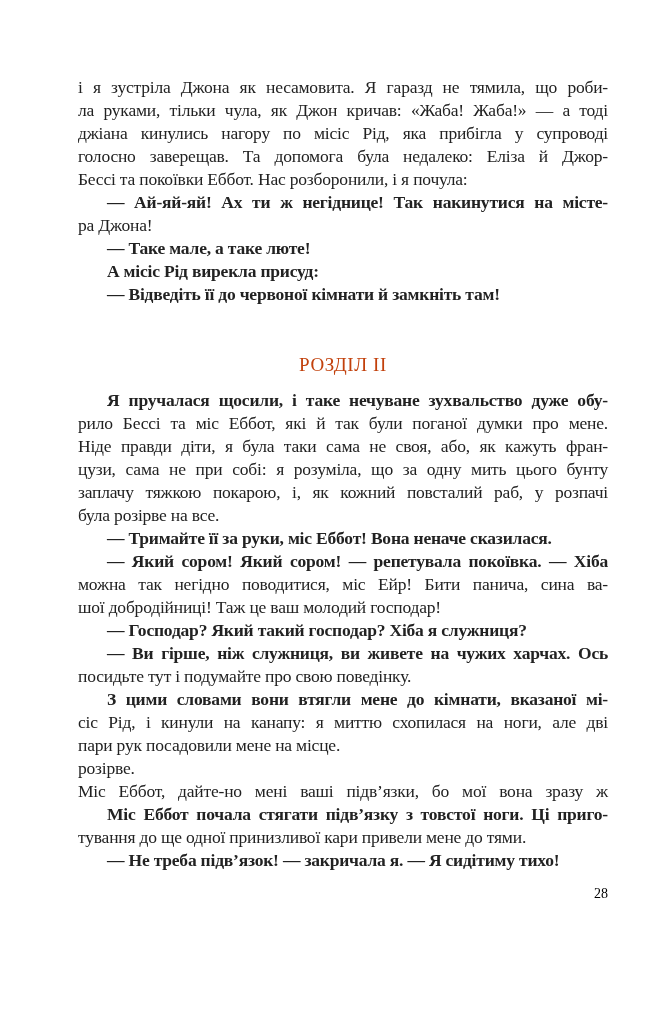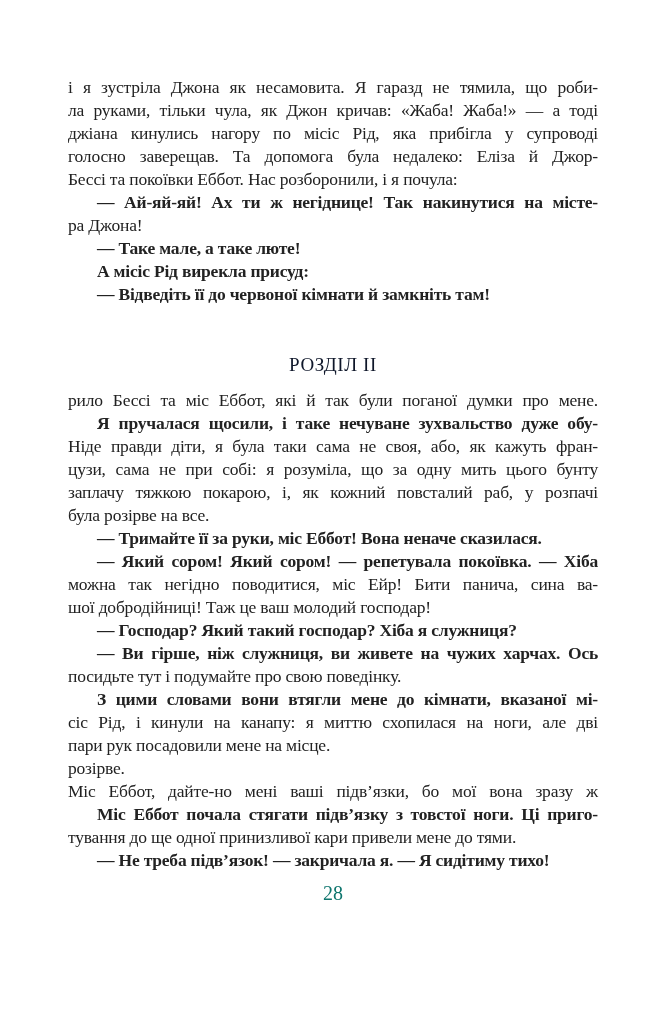--- a/index.html
+++ b/index.html
@@ -11,21 +11,21 @@
     position: relative;
     width: 658px;
     height: 1024px;
     background: #ffffff;
     overflow: hidden;
     font-family: "Liberation Serif", "DejaVu Serif", serif;
     color: #222222;
   }
   .text-block {
     position: absolute;
-    left: 68px;
+    left: 78px;
     top: 0;
     width: 530px;
   }
   .section-top {
     margin-top: 76px;
   }
   .line {
     height: 23px;
     line-height: 23px;
     font-size: 17.5px;
@@ -42,28 +42,28 @@
     font-weight: bold;
   }
   .chapter-heading {
     margin: 47px 0 13px 0;
     padding: 0;
     text-align: center;
     font-size: 19px;
     font-weight: 400;
     letter-spacing: 0.6px;
     line-height: 23px;
-    color: #0f172a;
+    color: #c2410c;
   }
   .page-number {
     margin-top: 10px;
-    text-align: center;
-    font-size: 20px;
+    text-align: right;
+    font-size: 14px;
     line-height: 23px;
-    color: #0f766e;
+    color: #000000;
   }
 </style>
 </head>
 <body>
 
 <div class="page">
   <main class="text-block">
     <section class="section-top">
         <div class="line just">і я зустріла Джона як несамовита. Я гаразд не тямила, що роби-</div>
         <div class="line just">ла руками, тільки чула, як Джон кричав: «Жаба! Жаба!» — а тоді</div>
@@ -73,22 +73,22 @@
         <div class="line indent just">— Ай-яй-яй! Ах ти ж негіднице! Так накинутися на місте-</div>
         <div class="line">ра Джона!</div>
         <div class="line indent">— Таке мале, а таке люте!</div>
         <div class="line indent">А місіс Рід вирекла присуд:</div>
         <div class="line indent">— Відведіть її до червоної кімнати й замкніть там!</div>
       </section>
 
     <h2 class="chapter-heading">РОЗДІЛ II</h2>
 
     <section class="section-main">
+        <div class="line indent just">Я пручалася щосили, і таке нечуване зухвальство дуже обу-</div>
         <div class="line just">рило Бессі та міс Еббот, які й так були поганої думки про мене.</div>
-        <div class="line indent just">Я пручалася щосили, і таке нечуване зухвальство дуже обу-</div>
         <div class="line just">Ніде правди діти, я була таки сама не своя, або, як кажуть фран-</div>
         <div class="line just">цузи, сама не при собі: я розуміла, що за одну мить цього бунту</div>
         <div class="line just">заплачу тяжкою покарою, і, як кожний повсталий раб, у розпачі</div>
         <div class="line">була розірве на все.</div>
         <div class="line indent">— Тримайте її за руки, міс Еббот! Вона неначе сказилася.</div>
         <div class="line indent just">— Який сором! Який сором! — репетувала покоївка. — Хіба</div>
         <div class="line just">можна так негідно поводитися, міс Ейр! Бити панича, сина ва-</div>
         <div class="line">шої добродійниці! Таж це ваш молодий господар!</div>
         <div class="line indent">— Господар? Який такий господар? Хіба я служниця?</div>
         <div class="line indent just">— Ви гірше, ніж служниця, ви живете на чужих харчах. Ось</div>

